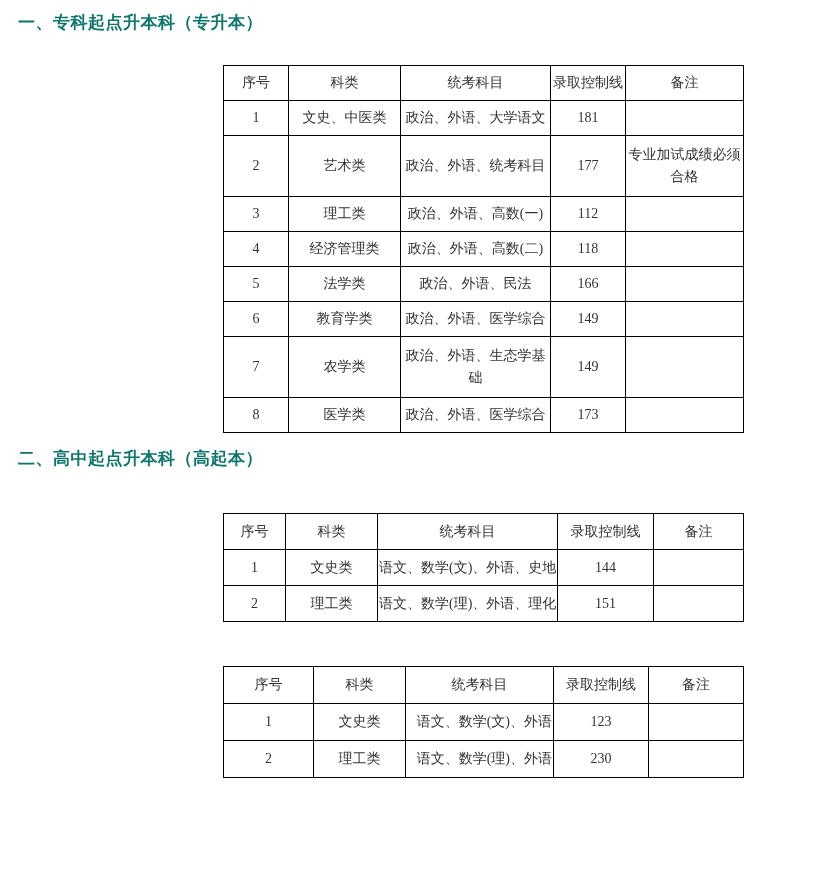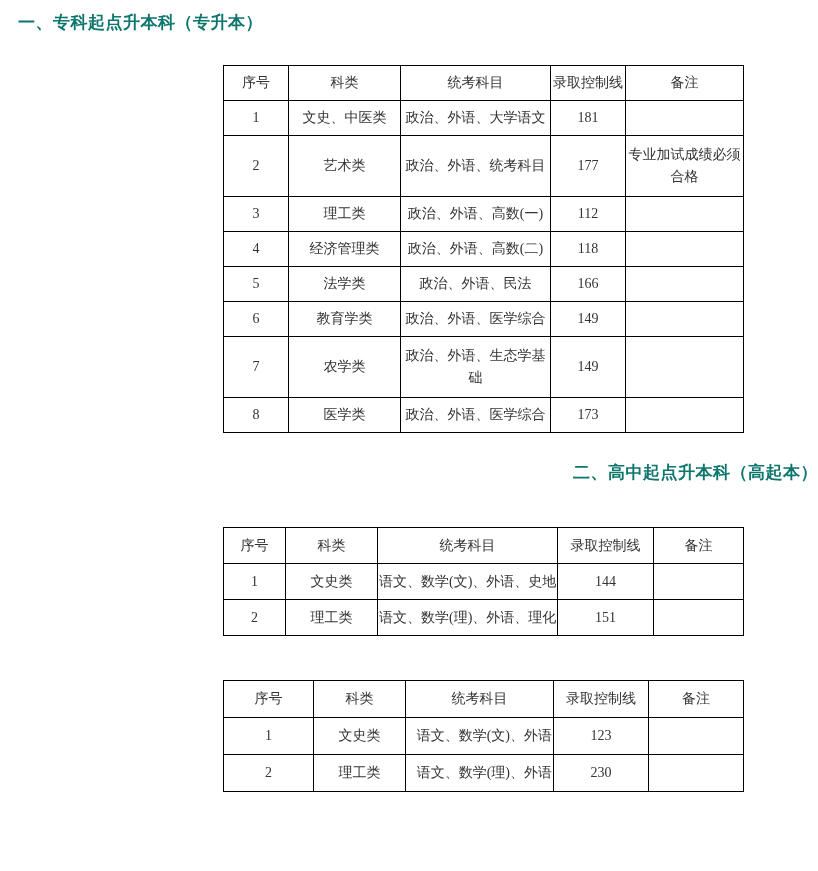--- a/index.html
+++ b/index.html
@@ -16,21 +16,21 @@
   }
   .sec-heading {
     margin: 0 0 0 18px;
     font-size: 17px;
     line-height: 17px;
     font-weight: 700;
     color: #0f766e;
     letter-spacing: 0.5px;
   }
   #sec1 .sec-heading { padding-top: 14px; }
-  #sec2 .sec-heading { margin-top: 31px; text-align: right; }
+  #sec2 .sec-heading { margin-top: 17px; }
   #sec3 .sec-heading { margin-top: 31px; }
 
   table.t {
     border-collapse: collapse;
     table-layout: fixed;
     margin-left: 223px;
     width: 521px;
     border-radius: 8px;
   }
   #sec1 table.t { margin-top: 34px; }

